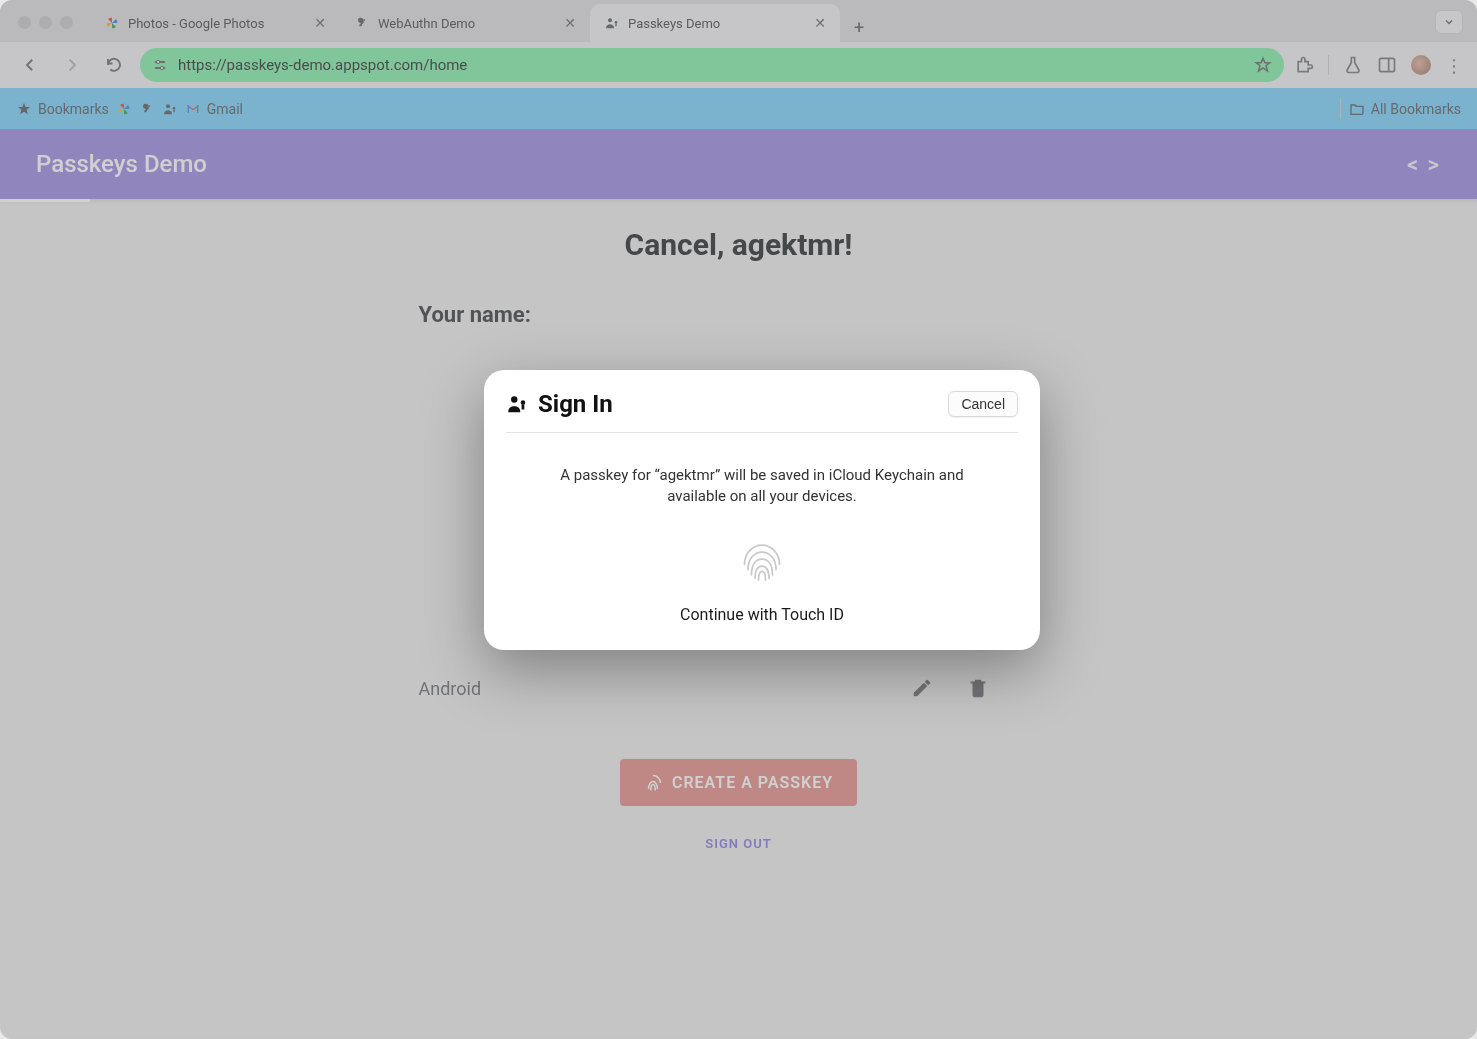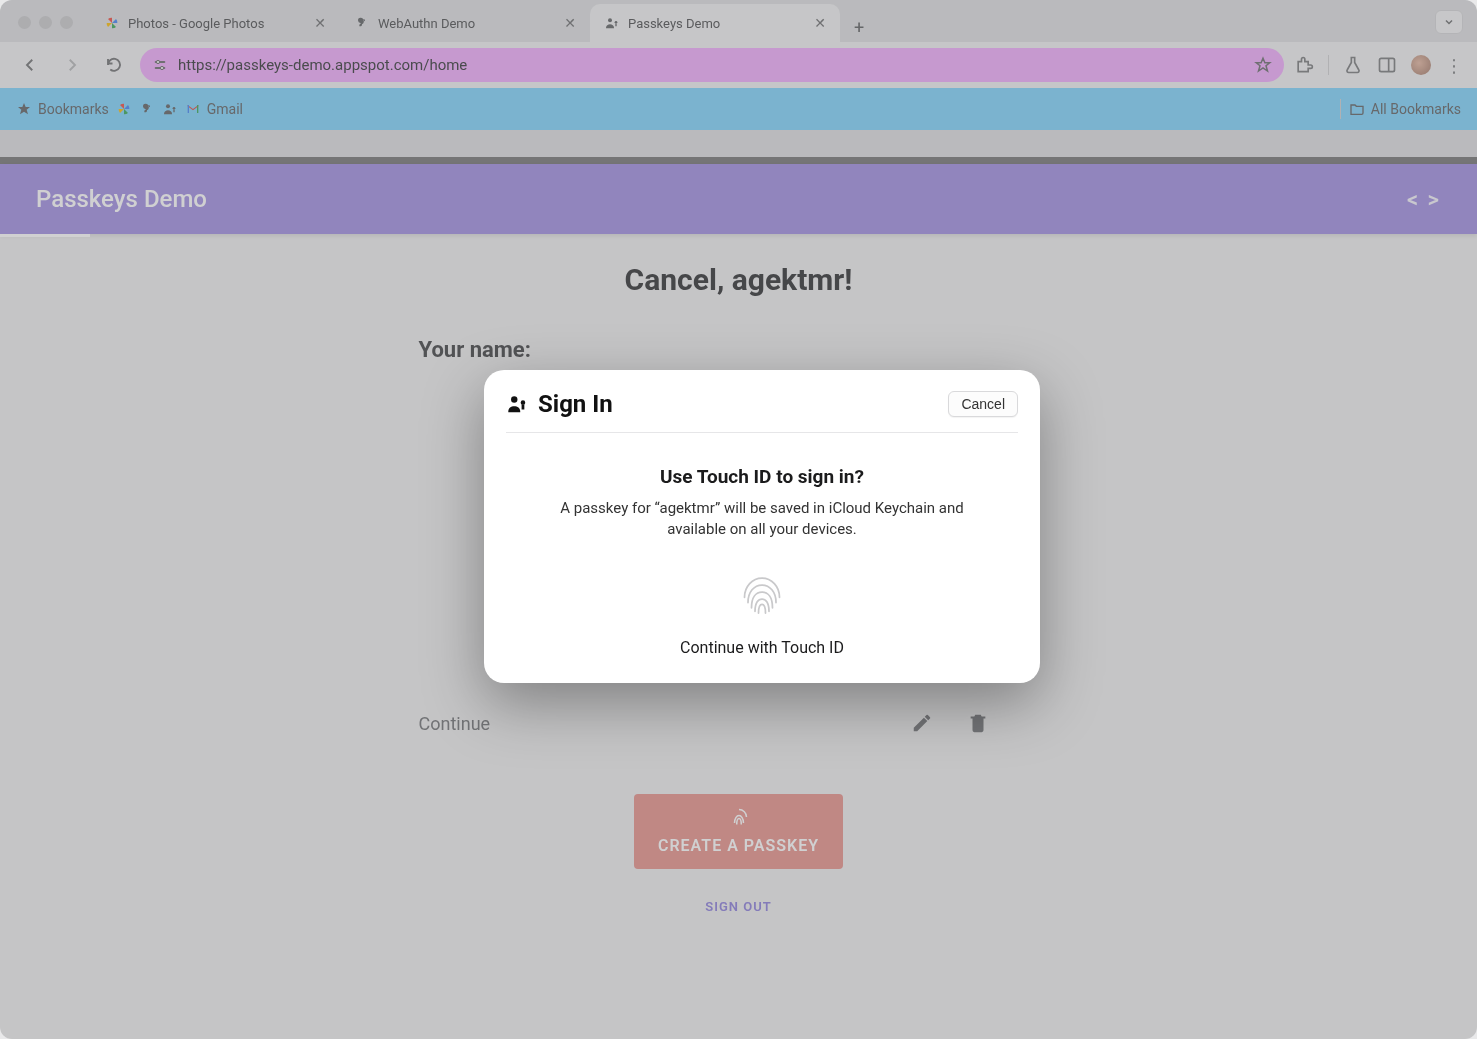--- a/index.html
+++ b/index.html
@@ -9,22 +9,22 @@
       height: 1039px;
       background: #e9e9ea;
       position: relative;
       overflow: hidden;
       border-radius: 12px;
     }
     
     .browser-chrome {
       background: #dddee0;
       width: 100%;
-      height: 164px;
-      border-bottom: 7px solid #737373;
+      height: 129px;
+      border-bottom: 1px solid #737373;
     }
     .tab-strip {
       display: flex;
       align-items: flex-end;
       height: 42px;
       padding-left: 90px;
       position: relative;
     }
     .traffic-lights {
       position: absolute;
@@ -73,21 +73,21 @@
       gap: 10px;
       background:#f0f0f1;
     }
     .nav-btn {
       width:32px; height:32px; display:flex; align-items:center; justify-content:center;
       color:#6f7072; border-radius:50%;
     }
     .address-bar {
       flex:1;
       height: 34px;
-      background:#f0abfc;
+      background:#86efac;
       border-radius: 17px;
       display:flex; align-items:center;
       padding: 0 12px;
       gap: 10px;
       color:#313335;
       font-size: 15px;
     }
     .address-bar .site-icon { color:#6a6b6d; }
     .address-bar .url { flex:1; white-space:nowrap; overflow:hidden; }
     .address-bar .star { color:#6a6b6d; }
@@ -179,21 +179,20 @@
       gap:10px;
       margin: 0 auto;
       background:#e69189;
       color:#fff;
       font-size: 16px;
       font-weight: 600;
       letter-spacing: 1px;
       padding: 14px 24px;
       border-radius: 4px;
       width: fit-content;
-      flex-direction: column;
     }
     .signout {
       text-align:center;
       margin-top: 30px;
       color:#8a7ddb;
       font-size: 13px;
       font-weight: 600;
       letter-spacing: 1px;
     }
 
@@ -430,21 +429,21 @@
     <span>Passkeys Demo</span>
     <span class="tab-indicator"></span>
     <span class="code-icon">&lt;&nbsp;&gt;</span>
   </div>
 
   <div class="content">
     <div class="welcome">Cancel, agektmr!</div>
     <div class="your-name">Your name:</div>
 
     <div class="credential-row">
-      <span>Continue</span>
+      <span>Android</span>
       <span class="actions">
         <span>
           <svg width="22" height="22" viewBox="0 0 24 24" fill="#6f7173">
               <path d="M3 17.25V21h3.75L17.81 9.94l-3.75-3.75L3 17.25zM20.71 7.04a1 1 0 0 0 0-1.41l-2.34-2.34a1 1 0 0 0-1.41 0L15 5.25l3.75 3.75 1.96-1.96z"></path>
             </svg>
         </span>
         <span>
           <svg width="22" height="22" viewBox="0 0 24 24" fill="#6f7173">
               <path d="M6 7h12v13a2 2 0 0 1-2 2H8a2 2 0 0 1-2-2V7zm3-4h6l1 2h4v2H4V5h4l1-2z"></path>
             </svg>
@@ -478,21 +477,20 @@
           <circle cx="18.5" cy="10.5" r="2.5"></circle>
           <path d="M17 13h3v5h-3z"></path>
         </svg>
     </span>
     <span class="title">Sign In</span>
     <button class="cancel-btn">
       <span>Cancel</span>
     </button>
   </div>
   <div class="modal-body">
-    <h3>Use Touch ID to sign in?</h3>
     <p>A passkey for “agektmr” will be saved in iCloud Keychain and available on all your devices.</p>
     <div class="fingerprint">
       <svg width="56" height="56" viewBox="0 0 64 64" fill="none" stroke="#c9c9cb" stroke-width="2" stroke-linecap="round">
         <path d="M12 38c0-12 9-22 20-22s20 10 20 22"></path>
         <path d="M16 44c0-12 7-20 16-20s16 8 16 20"></path>
         <path d="M20 50c0-12 5-18 12-18s12 6 12 18"></path>
         <path d="M24 54c0-10 4-14 8-14s8 4 8 14"></path>
         <path d="M28 56c0-8 2-10 4-10s4 2 4 10"></path>
       </svg>
     </div>

